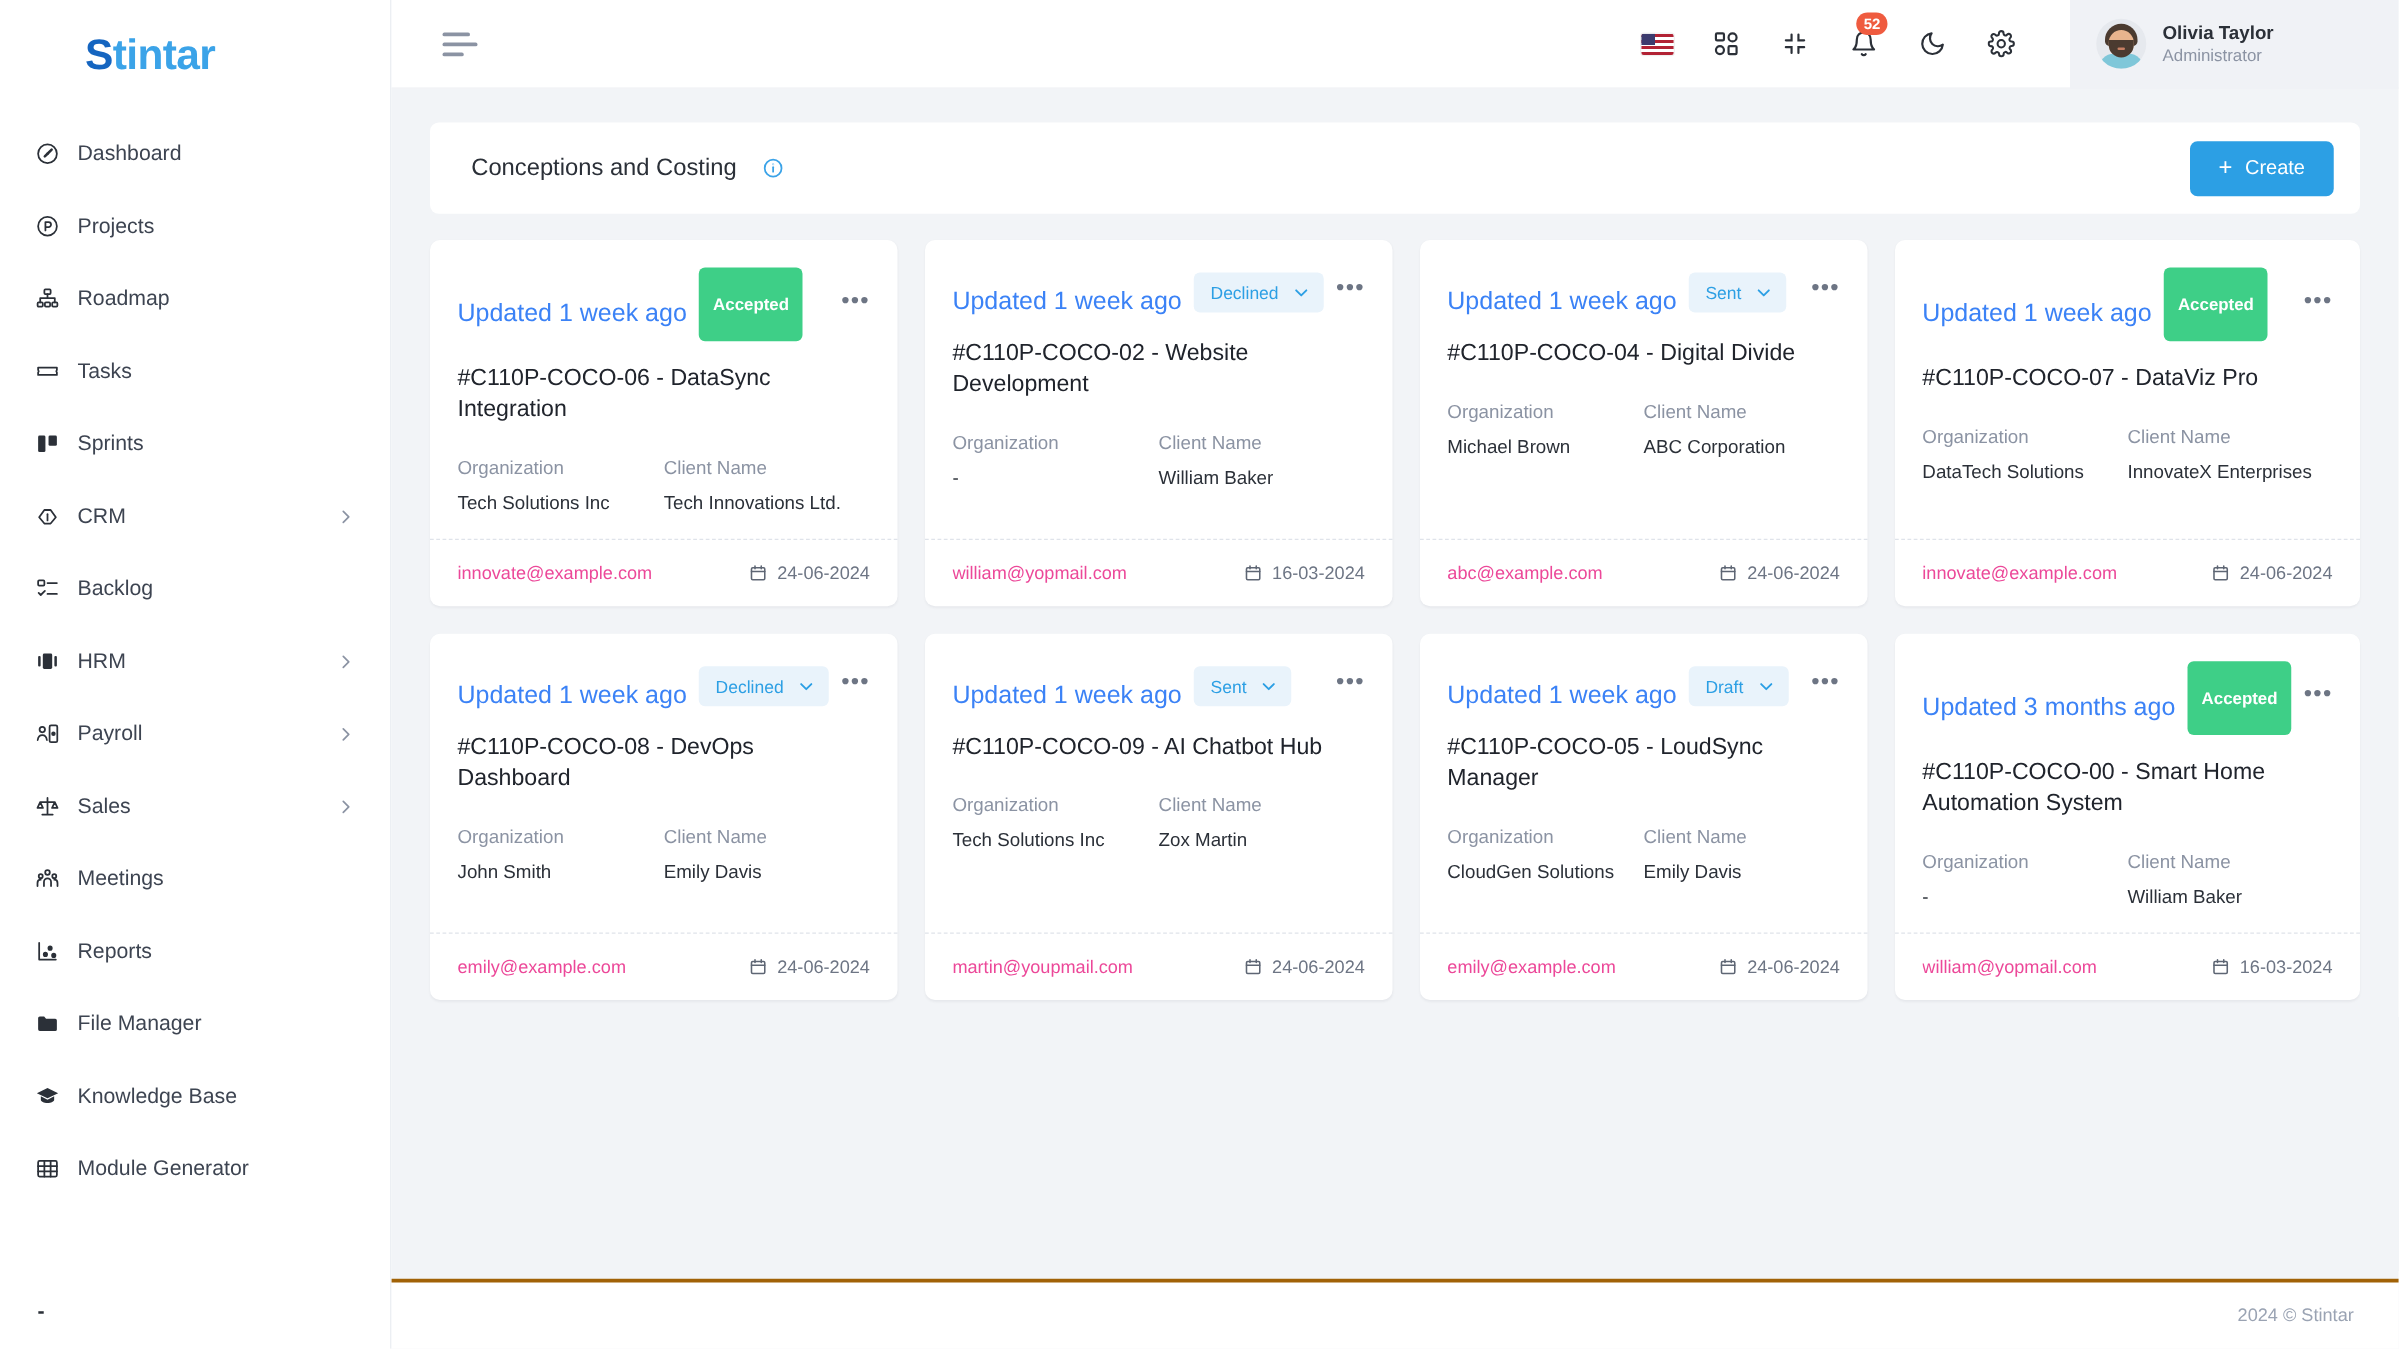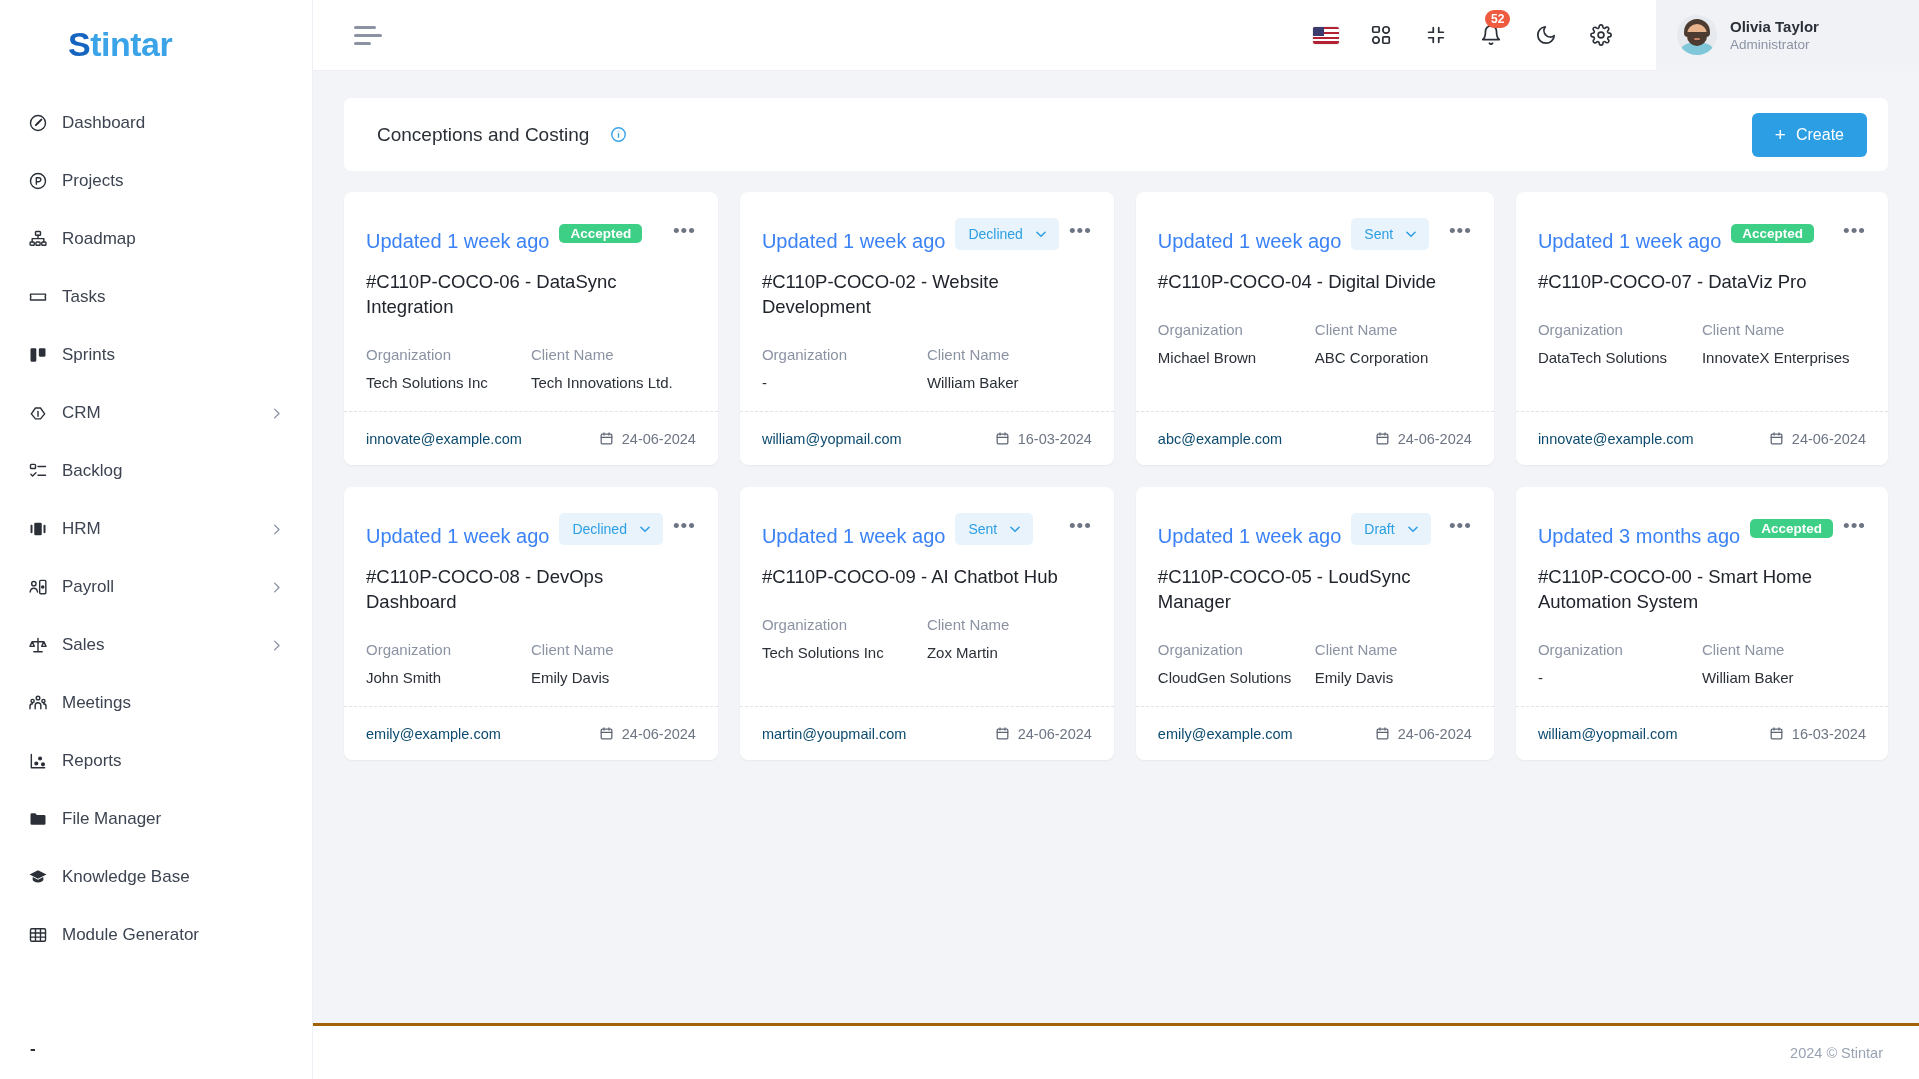--- a/index.html
+++ b/index.html
@@ -142,21 +142,21 @@
     background: #ffffff; border-radius: 8px;
     padding: 22px 22px 0 22px;
     display: flex; flex-direction: column;
     min-height: 265px;
     box-shadow: 0 1px 2px rgba(16,24,40,.05);
   }
   .card-top { display: flex; align-items: center; gap: 10px; min-height: 32px; }
   .updated { font-size: 20px; color: #3b82f6; white-space: nowrap; margin-top: 16px; }
   .badge-static {
     background: #3ecf87; color: #fff; font-size: 13.5px; font-weight: 700;
-    border-radius: 5px; padding: 2px 11px; white-space: nowrap;
+    border-radius: 5px; padding: 22px 11px; white-space: nowrap;
   }
   .badge-select {
     background: #e9f3fb; color: #2c9fe4; font-size: 14px;
     border-radius: 5px; padding: 8px 11px 8px 13px; white-space: nowrap;
     display: flex; align-items: center; gap: 11px; cursor: pointer;
   }
   .badge-select .cv { display:flex; align-items:center; }
   .dots {
     margin-left: auto; color: #6d7584; font-size: 19px; letter-spacing: 1px;
     cursor: pointer; line-height: 10px; padding-bottom: 6px;
@@ -169,21 +169,21 @@
   .field { width: 50%; padding-right: 8px; }
   .field-label { font-size: 15px; color: #8b93a3; line-height: 20px; }
   .field-value { font-size: 15px; color: #2b3038; margin-top: 8px; line-height: 20px; }
   .card-spacer { flex: 1; min-height: 18px; }
   .card-foot {
     border-top: 1px dashed #dfe3ea;
     height: 54px; display: flex; align-items: center; gap: 10px;
     margin: 0 -22px; padding: 0 22px;
   }
   .card-email {
-    font-size: 14.5px; color: #0c4a6e; cursor: pointer; white-space: nowrap;
+    font-size: 14.5px; color: #ec4899; cursor: pointer; white-space: nowrap;
     overflow: hidden; text-overflow: ellipsis; text-align: center;
   }
   .card-date {
     margin-left: auto; display: flex; align-items: center; gap: 8px;
     font-size: 14.5px; color: #6d7584; white-space: nowrap;
   }
   .cal-ico { color: #5e6674; display: flex; align-items: center; }
 
   .footer {
     height: 56px; min-height: 56px; background: #ffffff;

